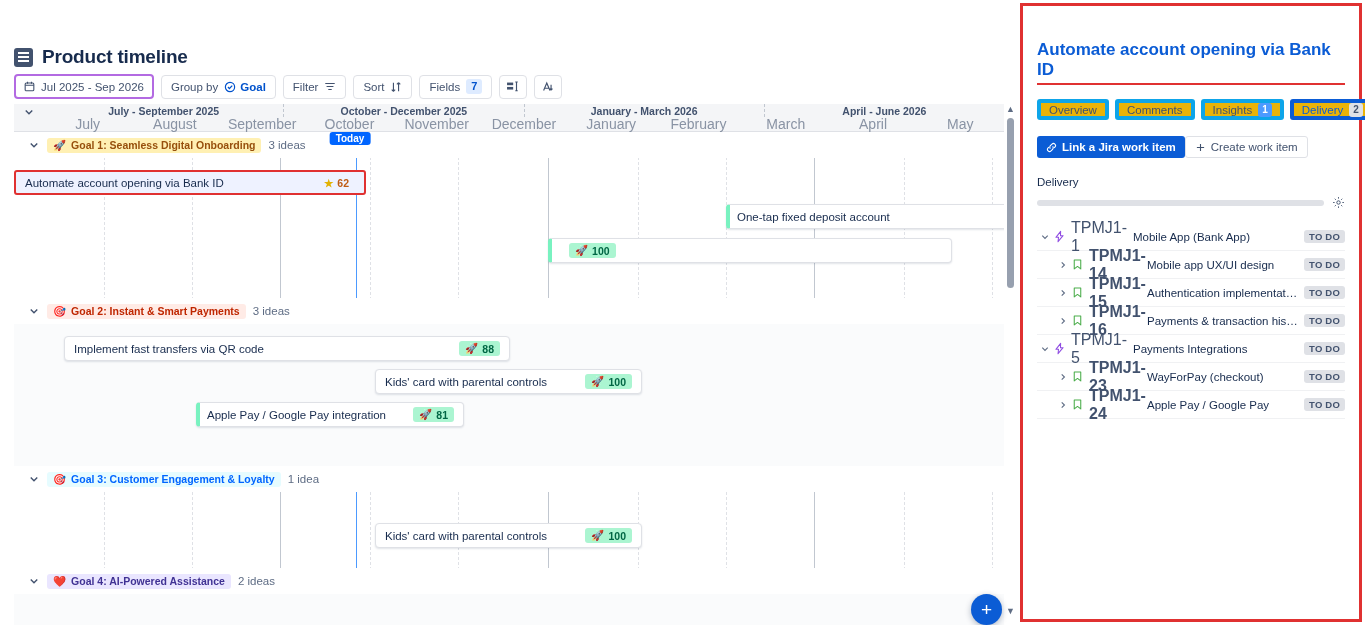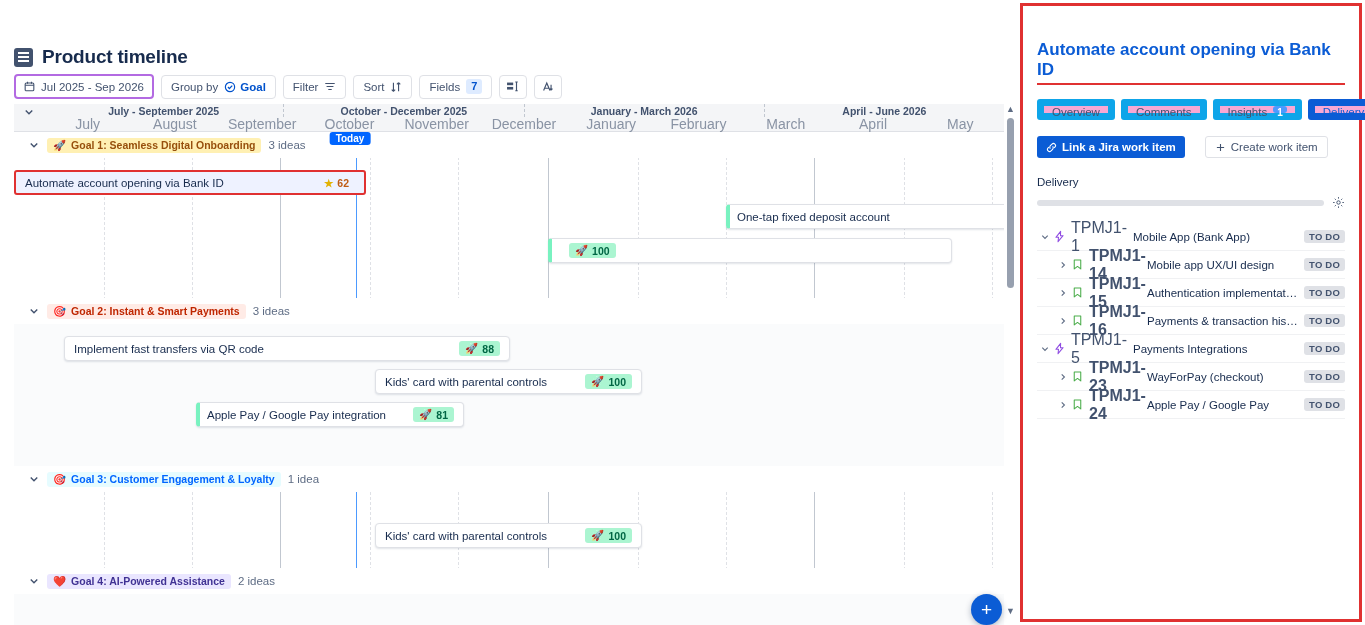--- a/index.html
+++ b/index.html
@@ -147,30 +147,30 @@
   #panel {
     position:absolute; left:1020px; top:3px; width:342px; height:619px;
     background:#fff; border:3px solid #e03131;
   }
   .p-title {
     margin:34px 14px 0 14px; font-size:17px; font-weight:700; color:#0b5cd5;
     border-bottom:2px solid #e03131; padding-bottom:3px; display:inline-block;
   }
   .p-tabs { display:flex; gap:6px; margin:14px 0 0 14px; }
   .p-tab {
-    height:21px; border:7px solid #0ea5e9; border-radius:3px; background:#f9a8d4;
-    display:flex; gap:6px; padding:0 8px;
+    height:21px; border:4px solid #0ea5e9; border-radius:3px; background:#eab308;
+    display:flex; align-items:center; gap:6px; padding:0 8px;
     font-size:11.5px; color:#42526e; cursor:pointer;
   }
   .p-tab.active { border-color:#0b5cd5; color:#0b5cd5; }
   .tab-badge { font-size:10px; font-weight:700; border-radius:3px; padding:0 4px; line-height:14px; }
   .tab-badge.blue { background:#4c9aff; color:#fff; }
   .tab-badge.grey { background:#dfe1e6; color:#42526e; }
 
-  .p-actions { display:flex; gap:20px; margin:16px 0 0 14px; align-items:center; }
+  .p-actions { display:flex; gap:0; margin:16px 0 0 14px; align-items:center; }
   .btn-primary {
     height:22px; background:#0b5cd5; color:#fff; border-radius:3px;
     display:flex; align-items:center; gap:5px; padding:0 9px;
     font-size:11.5px; font-weight:700; cursor:pointer;
   }
   .btn-secondary {
     height:22px; background:#fff; border:1px solid #dfe1e6; border-radius:3px;
     color:#42526e; display:flex; align-items:center; gap:5px; padding:0 9px;
     font-size:11.5px; cursor:pointer;
   }

